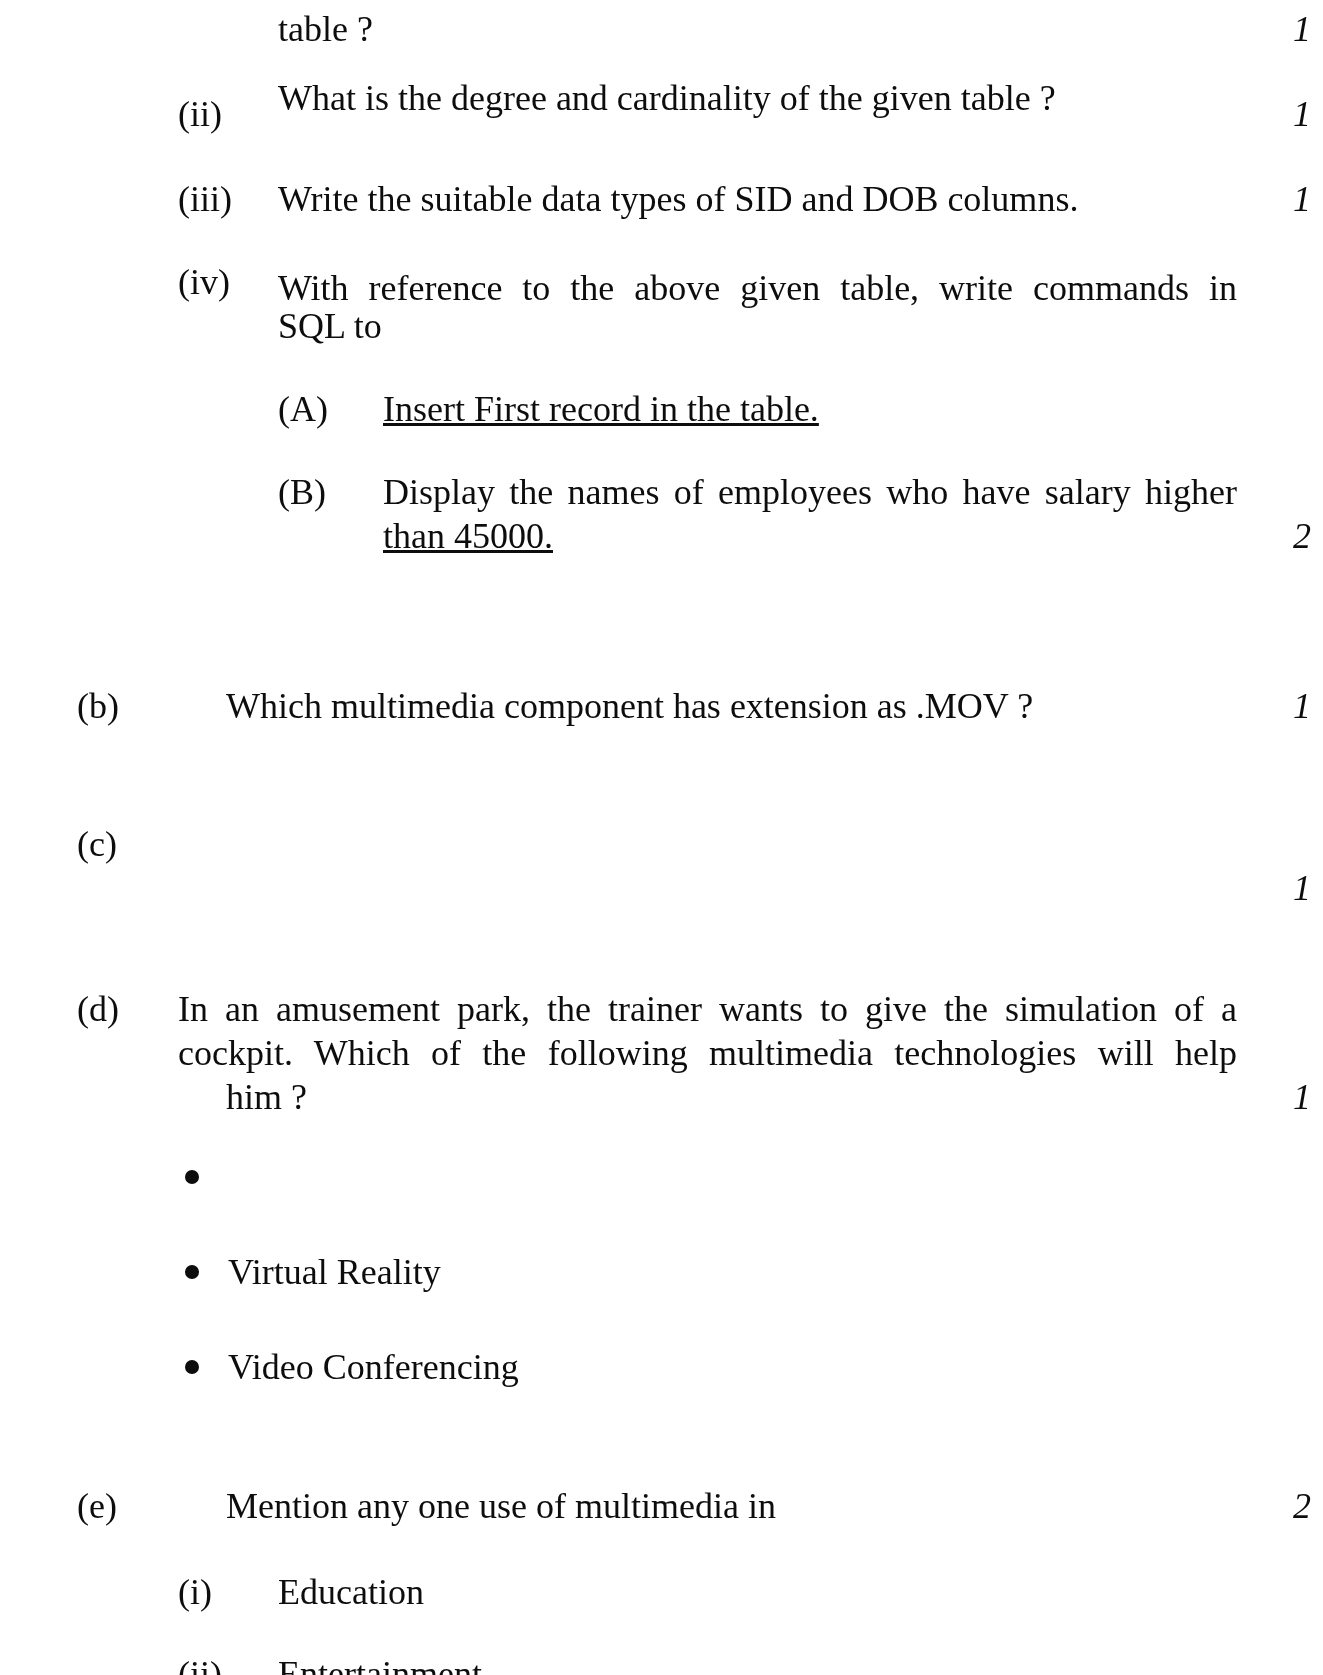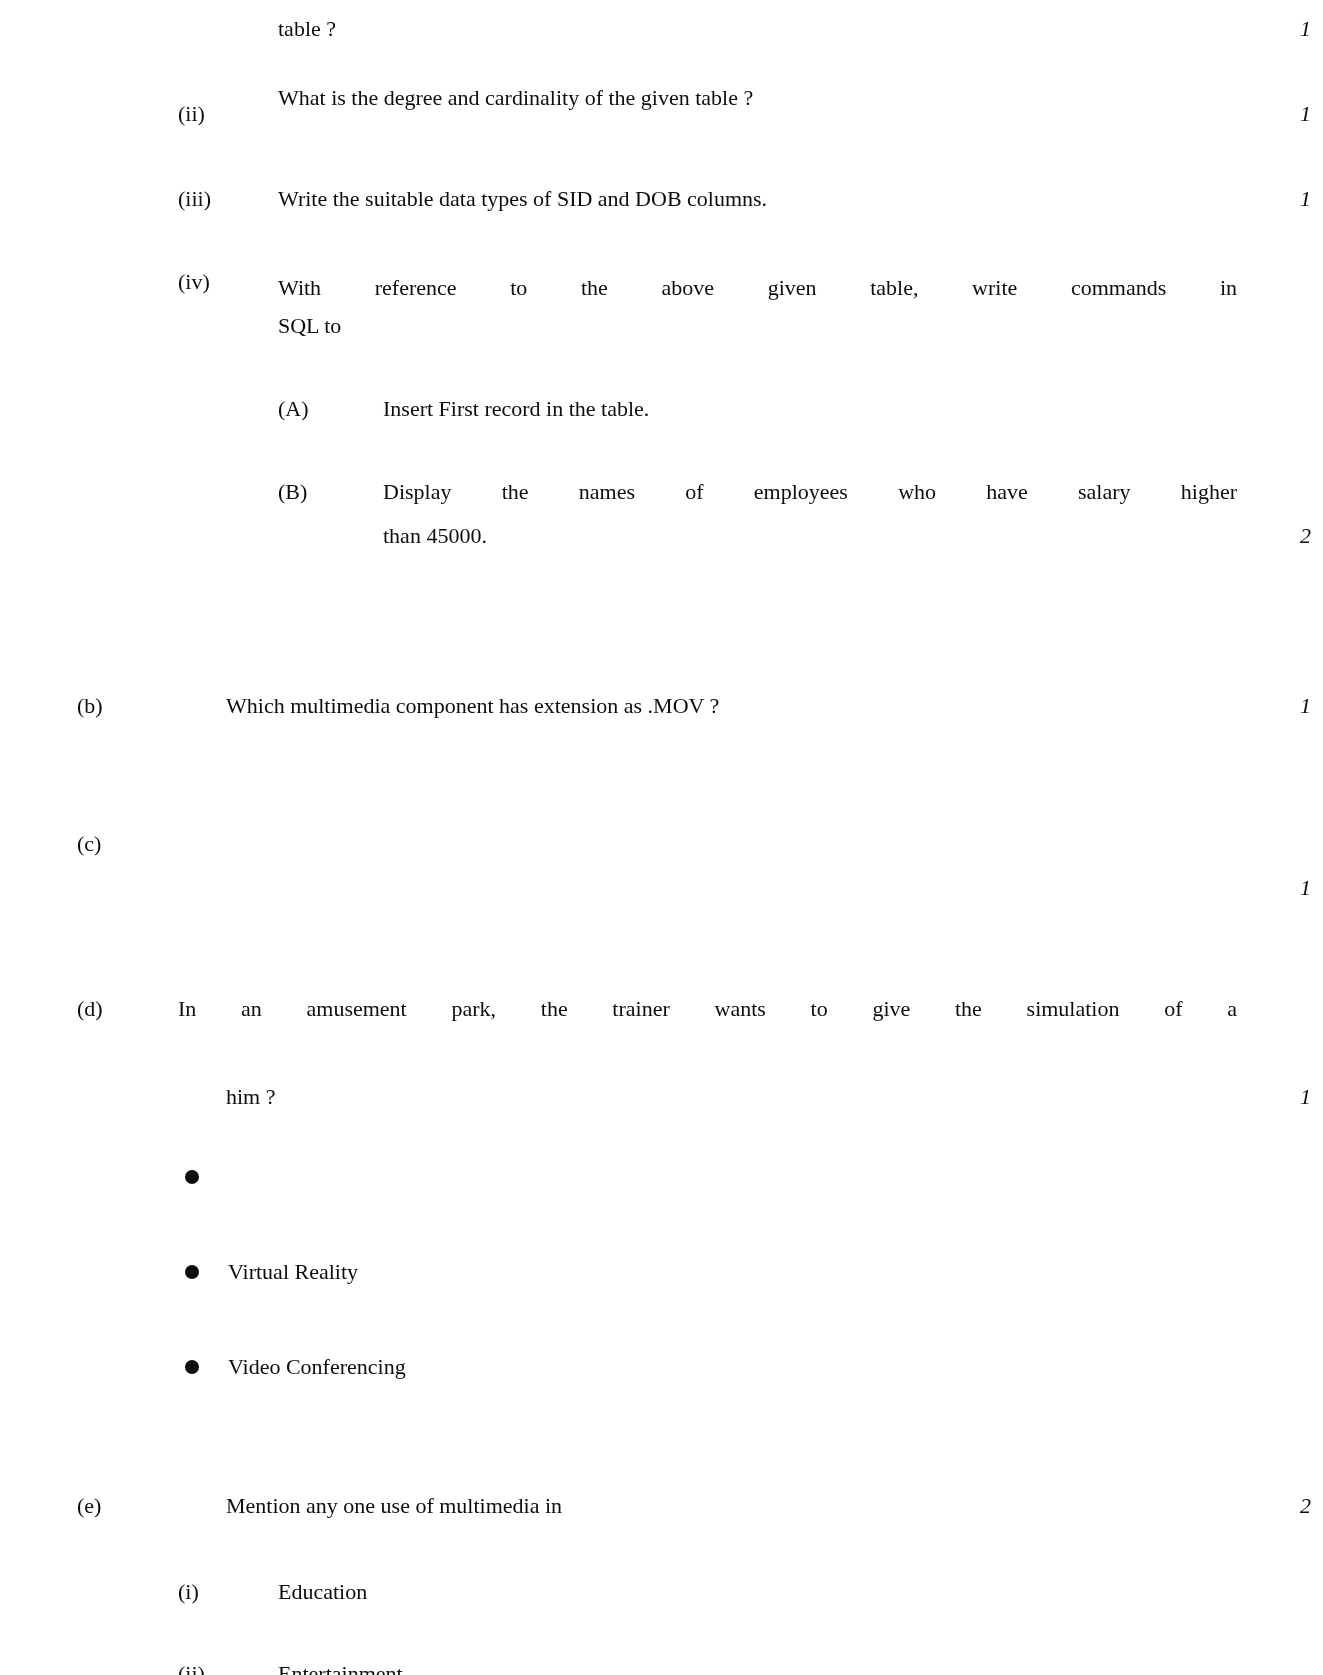--- a/index.html
+++ b/index.html
@@ -4,42 +4,42 @@
 <style>
   * { margin: 0; padding: 0; box-sizing: border-box; }
   html, body { background: #ffffff; }
   .page {
     position: relative;
     width: 1323px;
     height: 1675px;
     background: #ffffff;
     overflow: hidden;
     font-family: "Liberation Serif", "DejaVu Serif", serif;
-    font-size: 22px;
+    font-size: 36px;
     line-height: 44px;
     color: #0d0d0d;
   }
   .t {
     position: absolute;
     white-space: nowrap;
   }
   .just {
     position: absolute;
     white-space: normal;
     text-align: justify;
     text-align-last: justify;
     overflow: hidden;
     height: 44px;
   }
   .lab-main { left: 77px; }
   .txt-main { left: 178px; margin-left: 48px; }
   .lab-sub  { left: 178px; }
   .txt-sub  { left: 278px; }
   .lab-ab   { left: 278px; }
-  .txt-ab   { left: 383px; }
+  .txt-ab   { left: 383px; text-decoration: underline; }
   .just-main { left: 178px; width: 1059px; }
   .just-sub  { left: 278px; width: 959px; margin-top: 6px; }
   .just-ab   { left: 383px; width: 854px; }
   .mark {
     position: absolute;
     right: 12px;
     width: 80px;
     text-align: right;
     font-style: italic;
     white-space: nowrap;
@@ -84,20 +84,21 @@
 
   <span class="t lab-main" style="top:684px">(b)</span>
   <span class="t txt-main" style="top:684px">Which multimedia component has extension as .MOV ?</span>
   <span class="mark" style="top:684px">1</span>
 
   <span class="t lab-main" style="top:822px">(c)</span>
   <span class="mark" style="top:866px">1</span>
 
   <span class="t lab-main" style="top:987px">(d)</span>
   <div class="just just-main" style="top:987px">In an amusement park, the trainer wants to give the simulation of a</div>
+  <div class="just just-main" style="top:1031px">cockpit. Which of the following multimedia technologies will help</div>
   <span class="t txt-main" style="top:1075px">him ?</span>
   <span class="mark" style="top:1075px">1</span>
 
   <span class="bullet-dot" style="top:1170px"></span>
 
   <span class="bullet-dot" style="top:1265px"></span>
   <span class="t bullet-text" style="top:1250px">Virtual Reality</span>
 
   <span class="bullet-dot" style="top:1360px"></span>
   <span class="t bullet-text" style="top:1345px">Video Conferencing</span>

